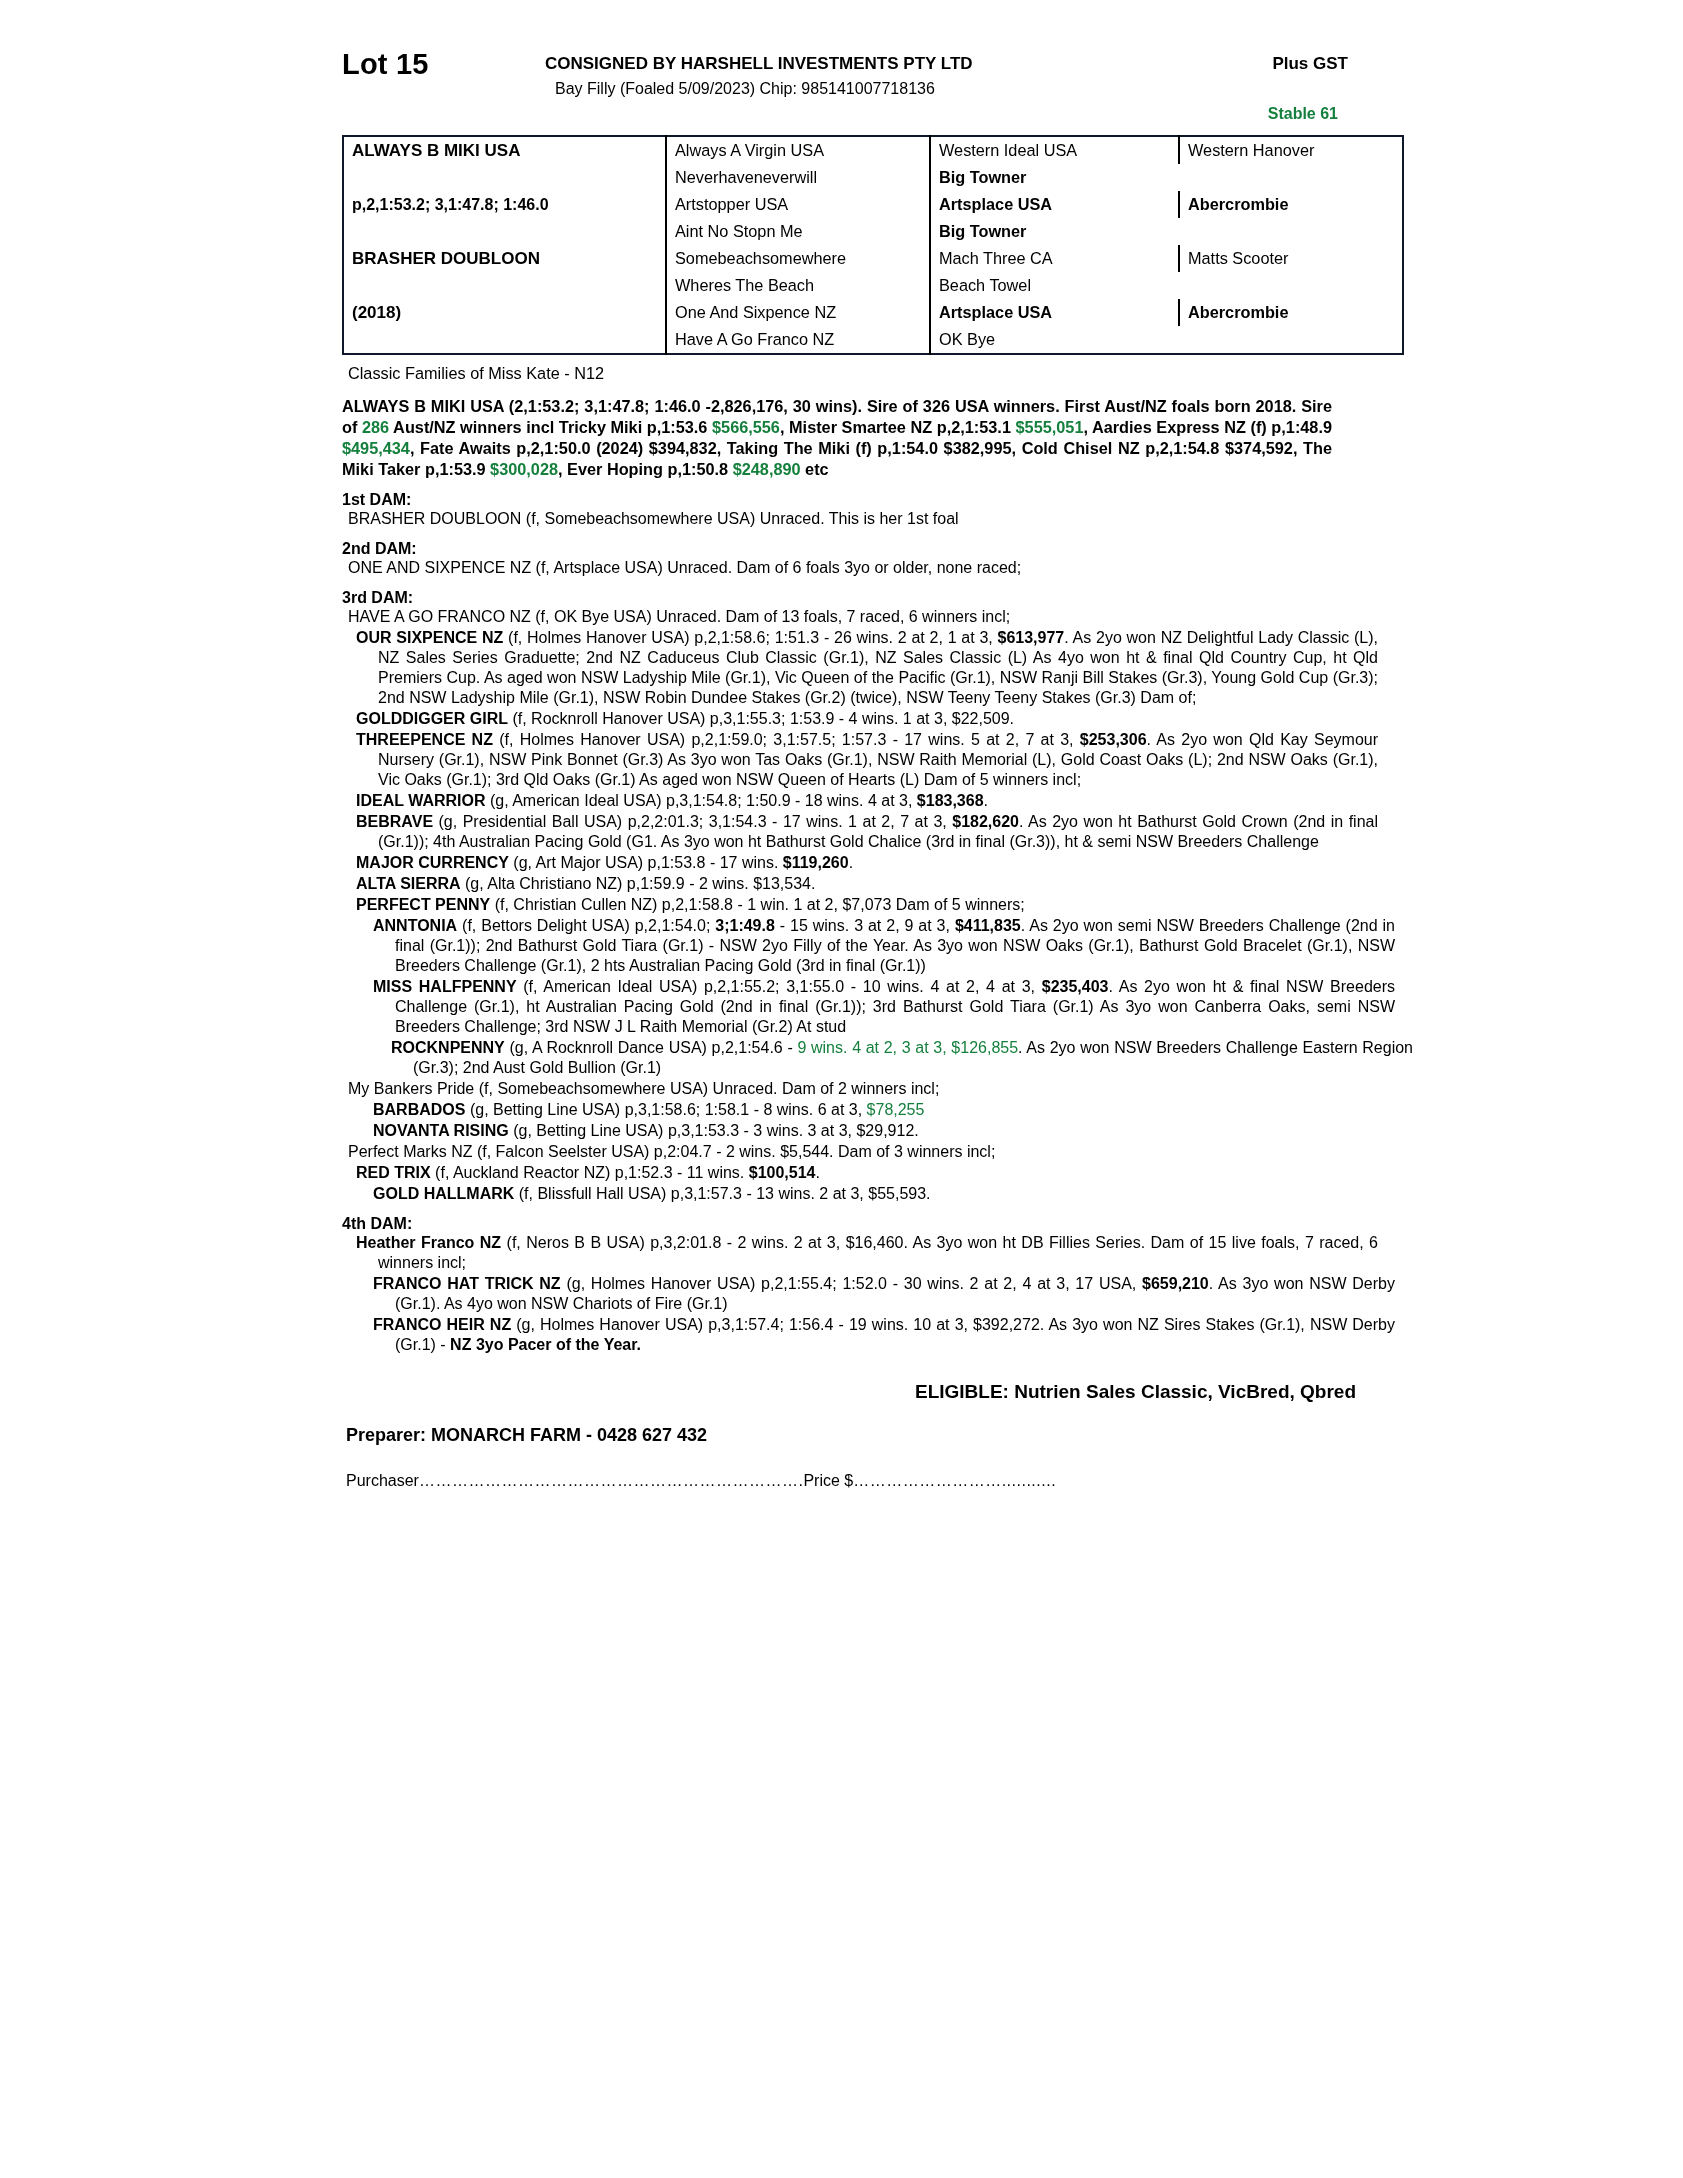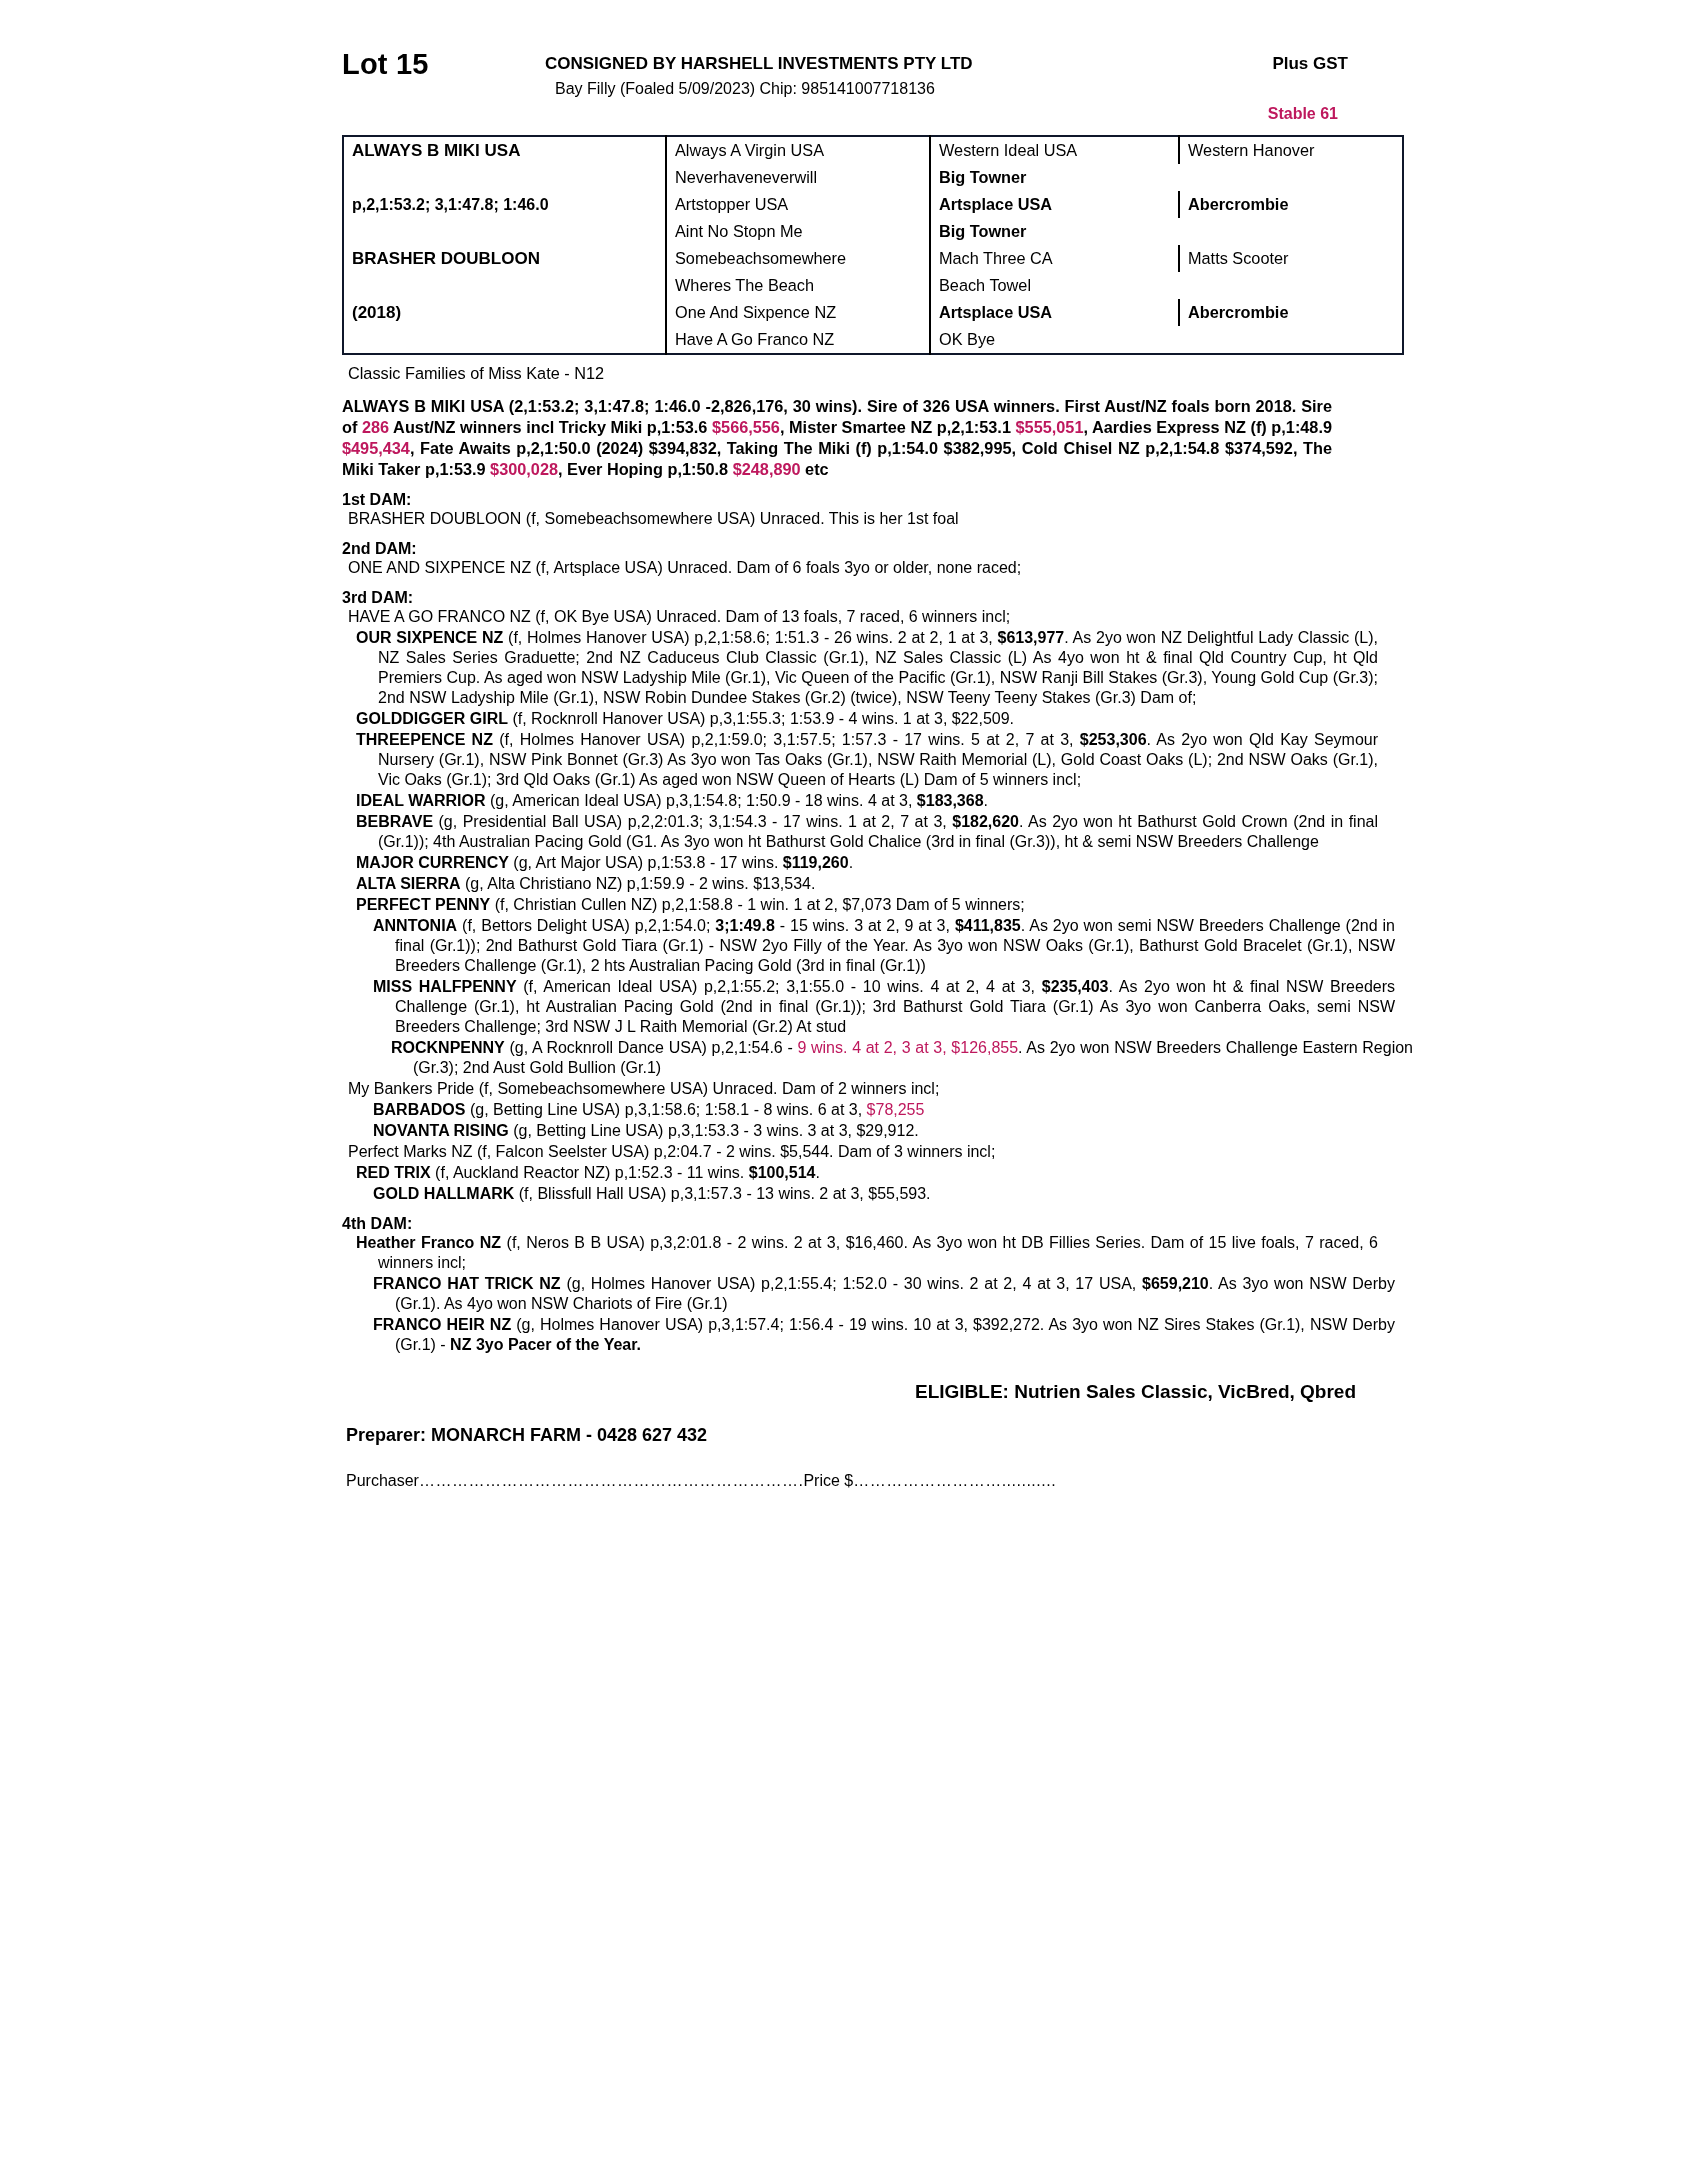--- a/index.html
+++ b/index.html
@@ -14,21 +14,21 @@
     color: #000000;
     -webkit-font-smoothing: antialiased;
   }
   .page {
     position: relative;
     width: 1683px;
     height: 2178px;
     box-sizing: border-box;
     padding: 40px 327px 0 342px;
   }
-  .red { color: #be185d; }
+  .red { color: #15803d; }
   b, .b { font-weight: bold; }
 
   
   .header {
     position: relative;
     height: 91px;
   }
   .lot-title {
     position: absolute;
     left: 0;

